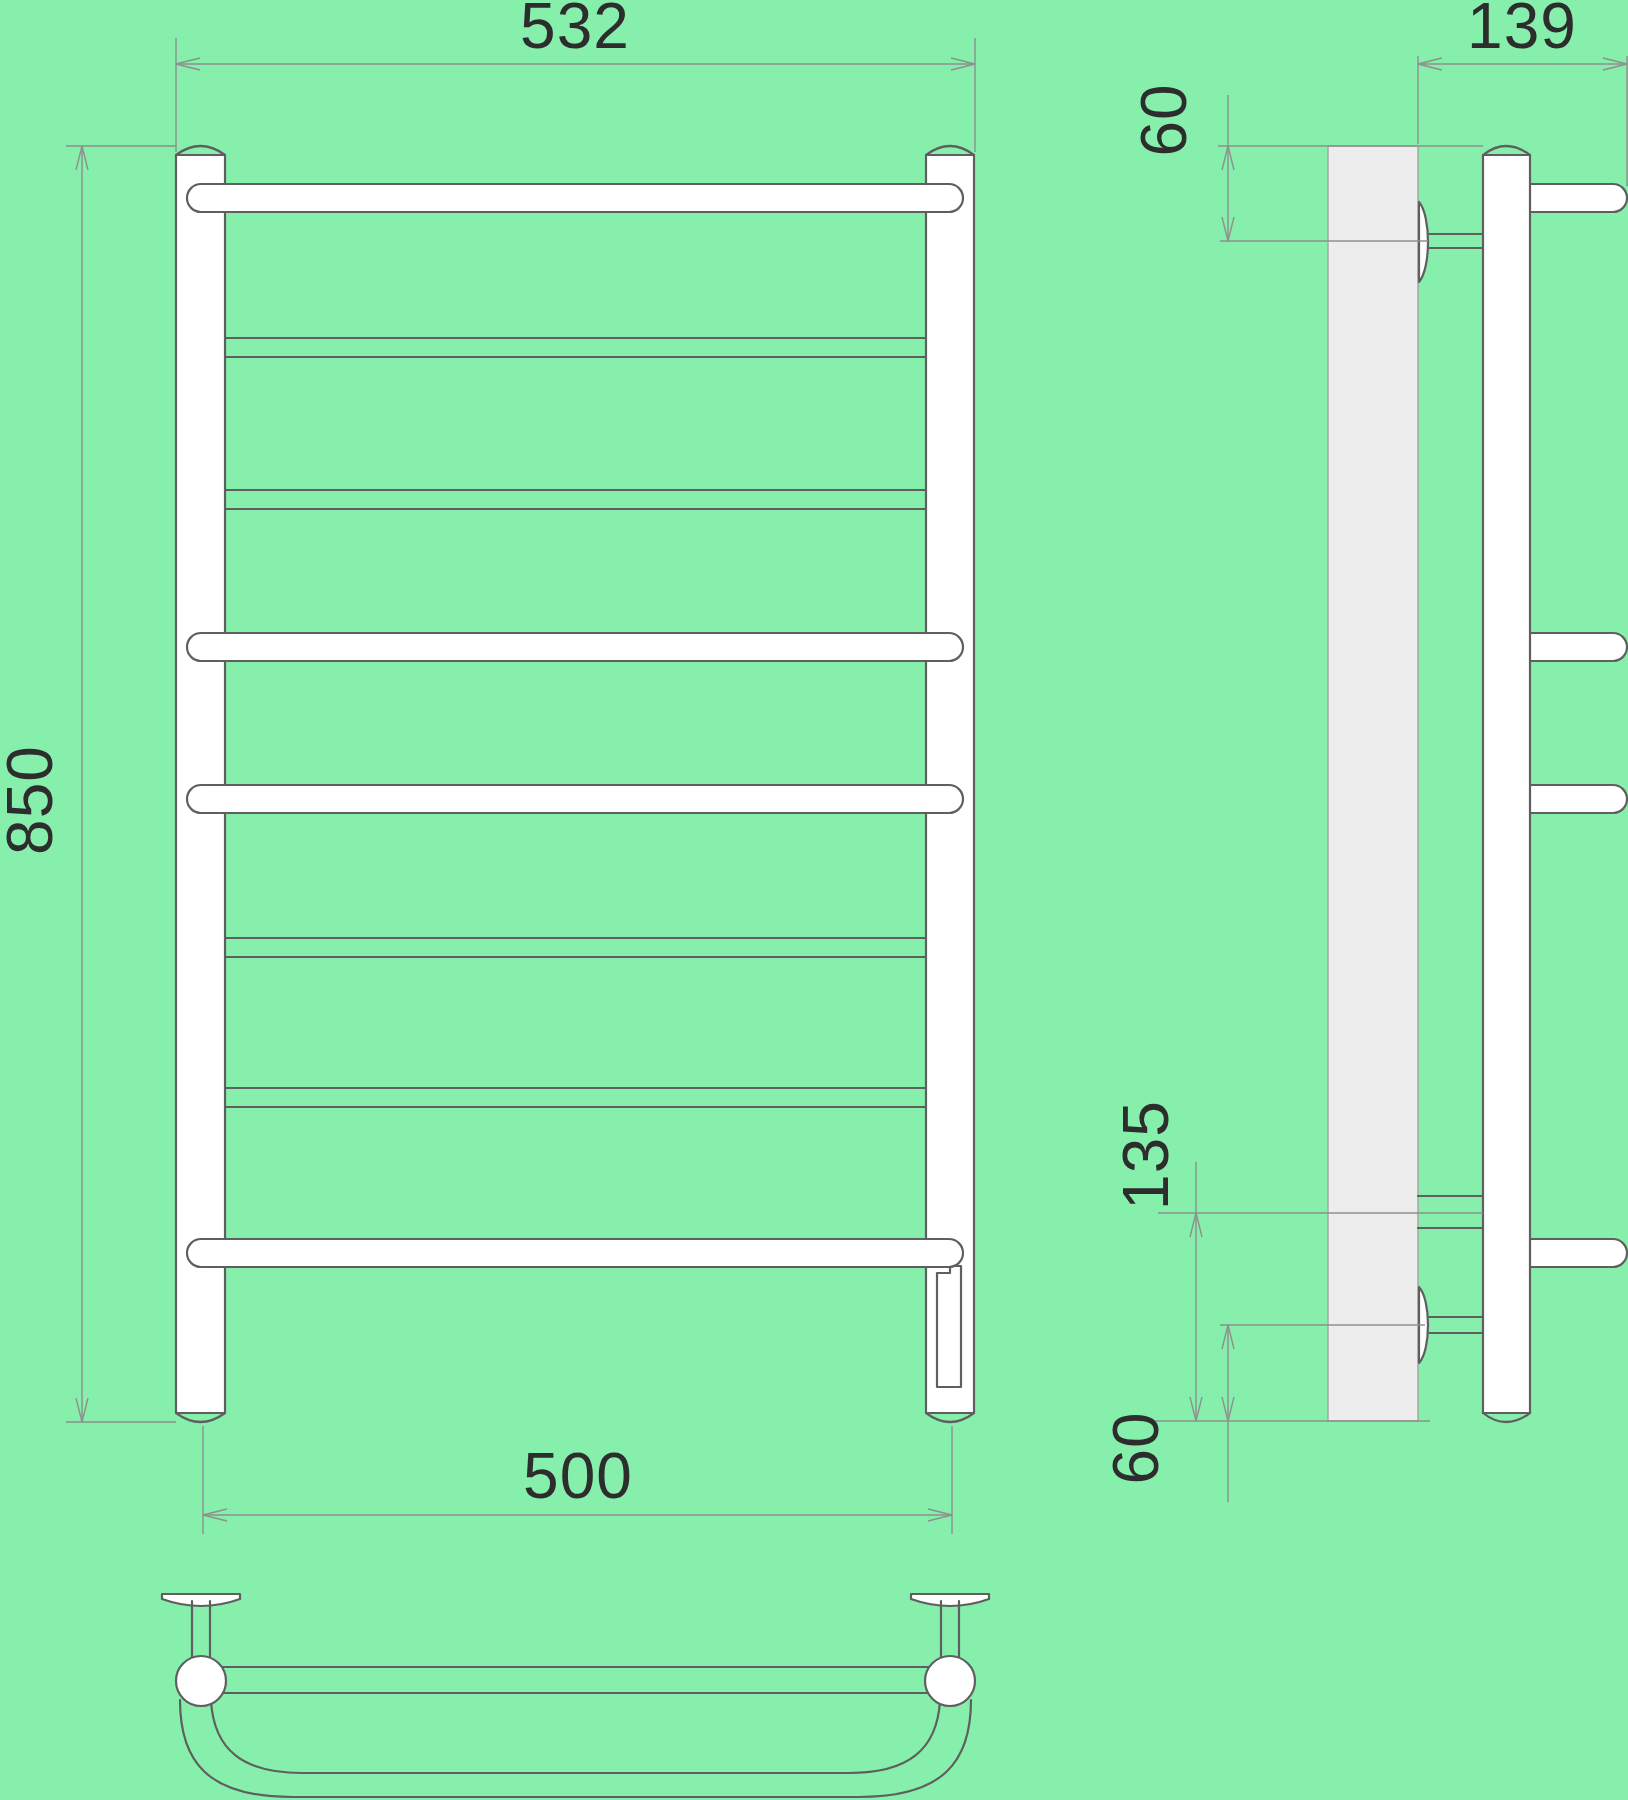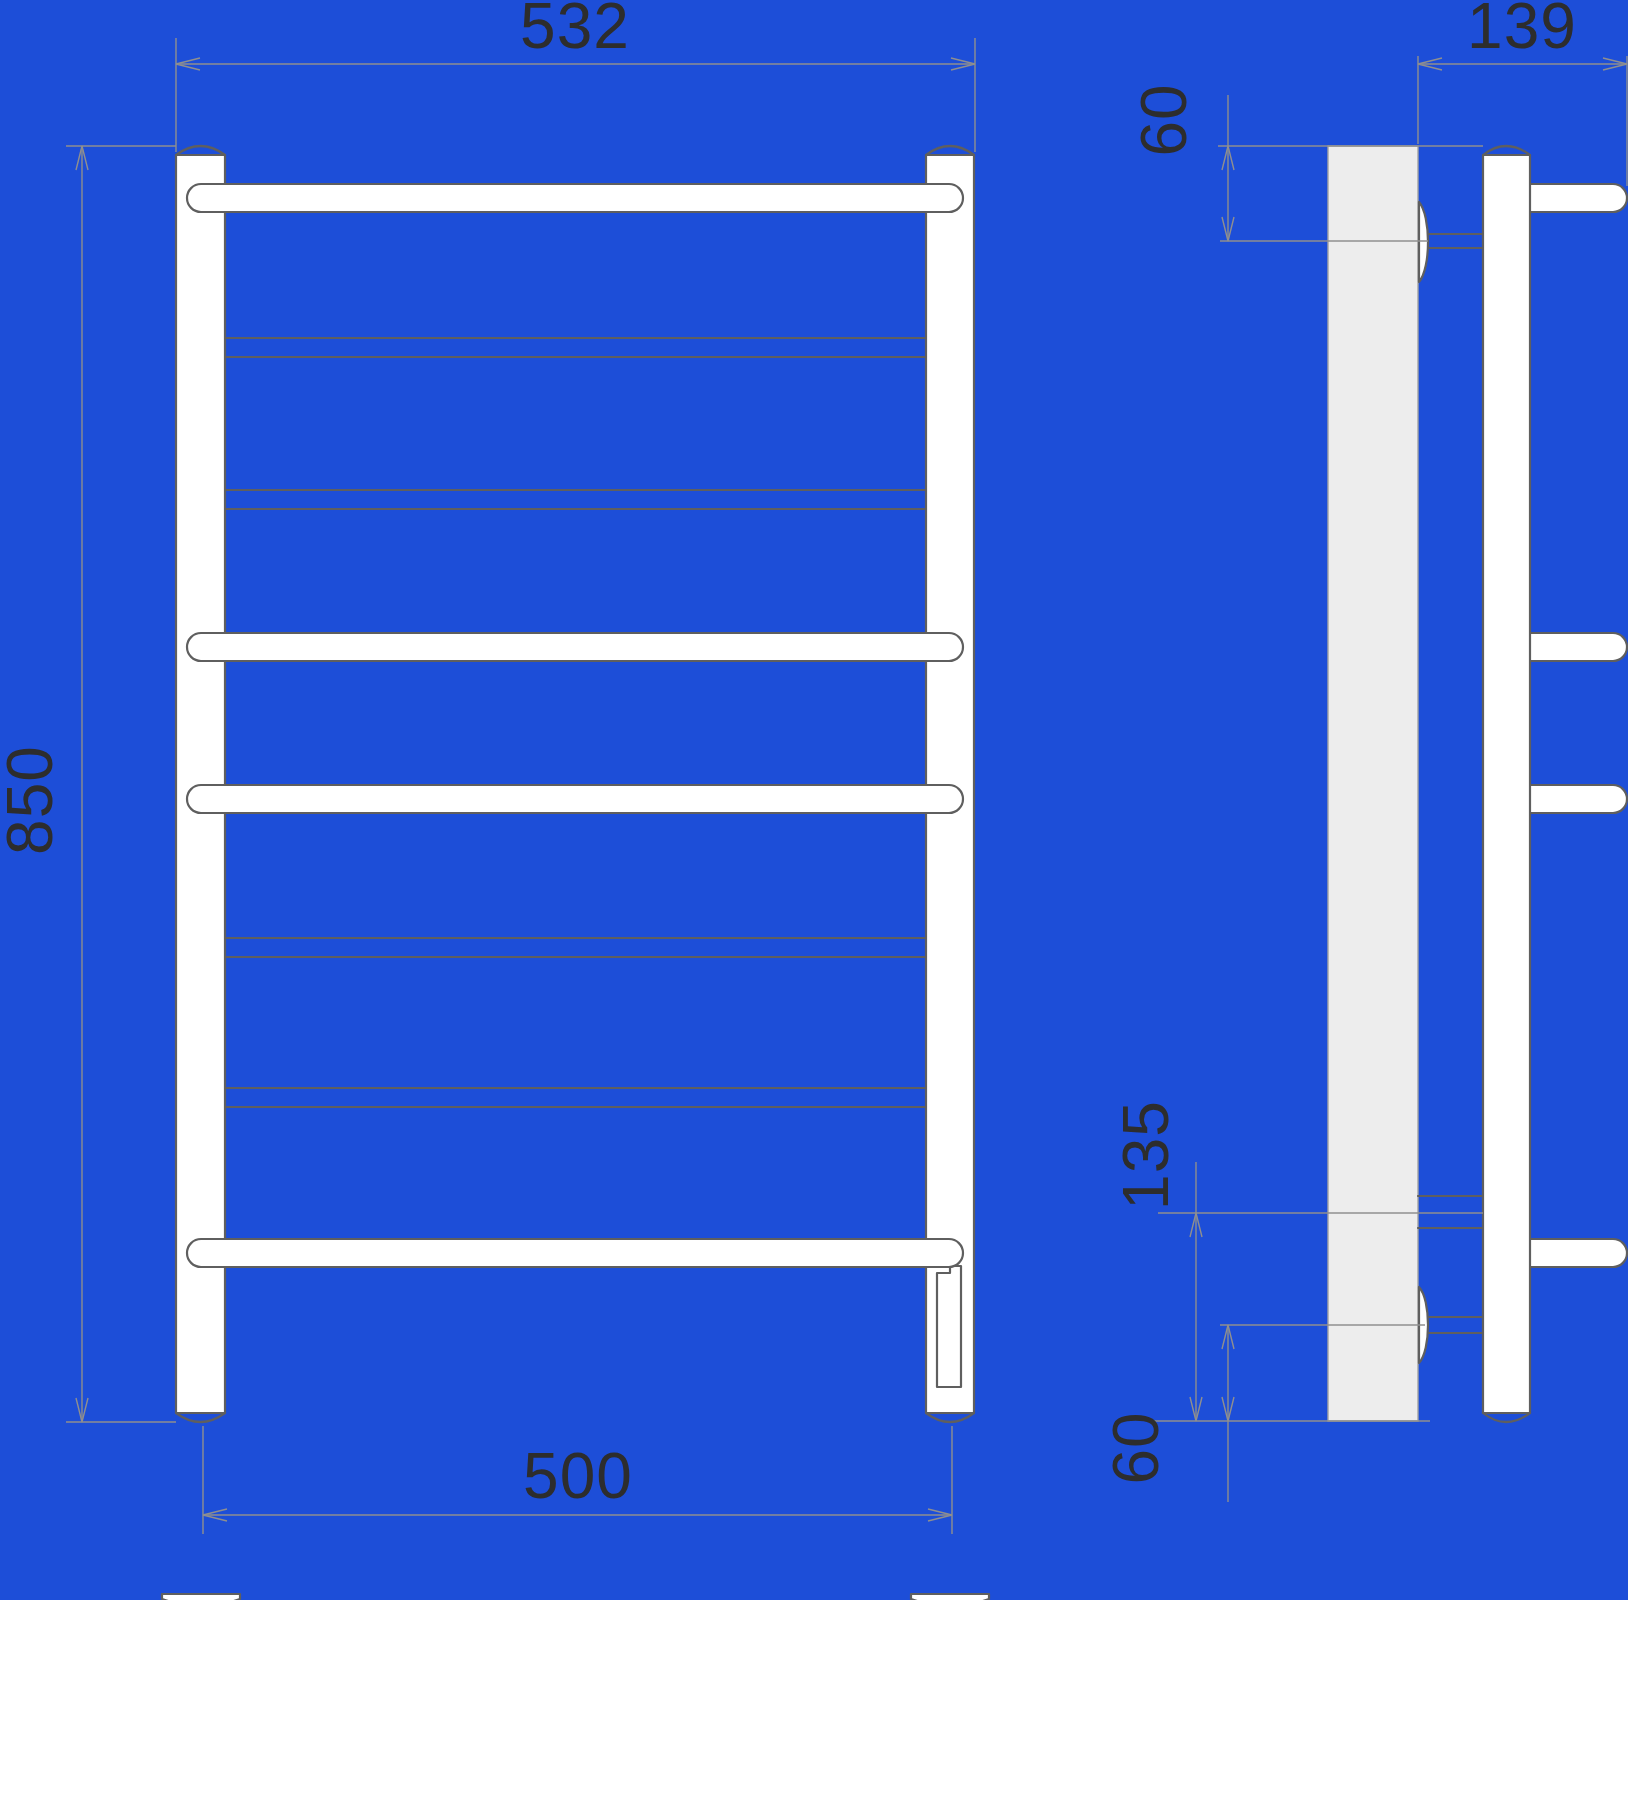--- a/index.html
+++ b/index.html
@@ -1,16 +1,16 @@
 <!DOCTYPE html>
 <html><head>
 <meta charset="utf-8">
 <style>
   html,body{margin:0;padding:0;background:#ffffff;}
-  .stage{width:1628px;height:1600px;position:relative;background:#1d4ed8;overflow:hidden;}
+  .stage{width:1628px;height:1800px;position:relative;background:#86efac;overflow:hidden;}
   svg{display:block;}
   text{font-family:"Liberation Sans","DejaVu Sans",sans-serif;fill:#2d2d2d;font-size:64px;letter-spacing:1px;}
   .obj{stroke:#5f5f5f;stroke-width:2.2;fill:none;stroke-linecap:round;stroke-linejoin:round;}
   .objf{stroke:#5f5f5f;stroke-width:2.2;fill:#ffffff;stroke-linejoin:round;}
   .dim{stroke:#8f8f8f;stroke-width:1.4;fill:none;}
   .wall{fill:#ededed;stroke:#a3a3a3;stroke-width:1.4;}
 </style>
 </head>
 <body>
 

